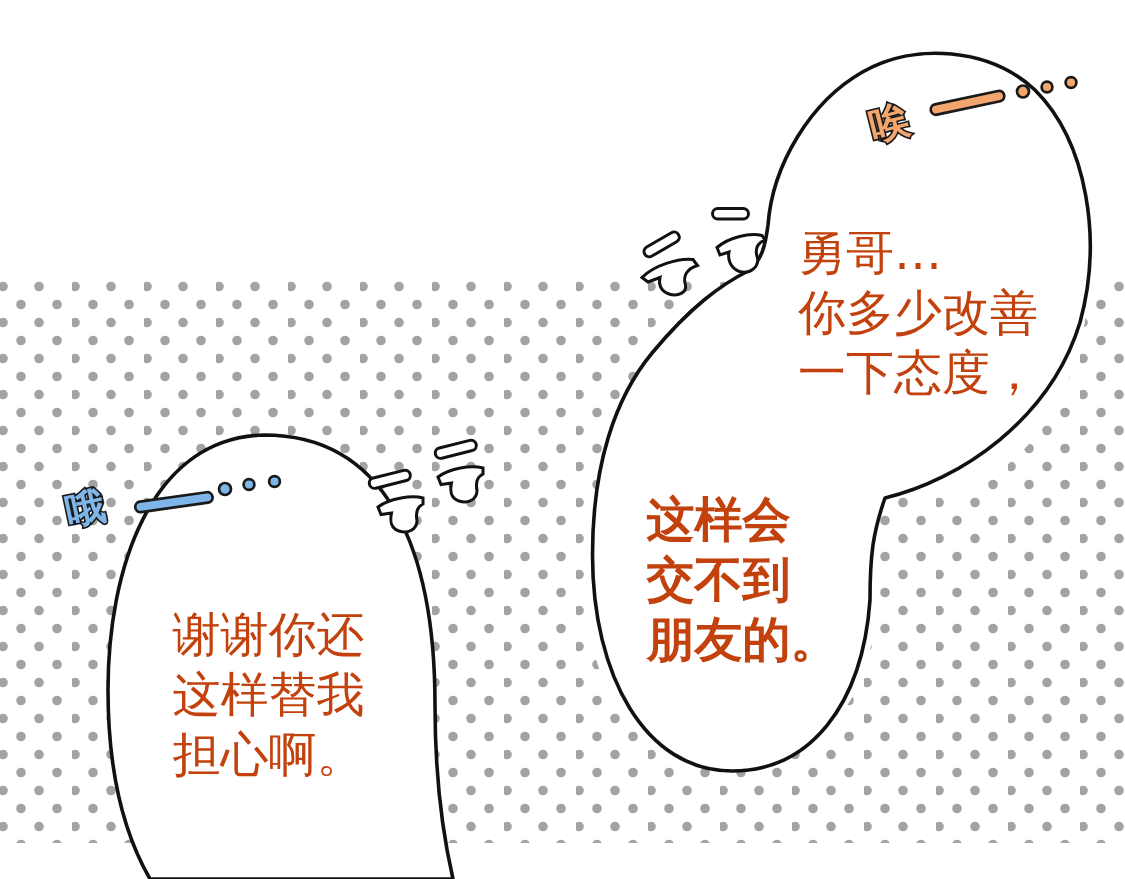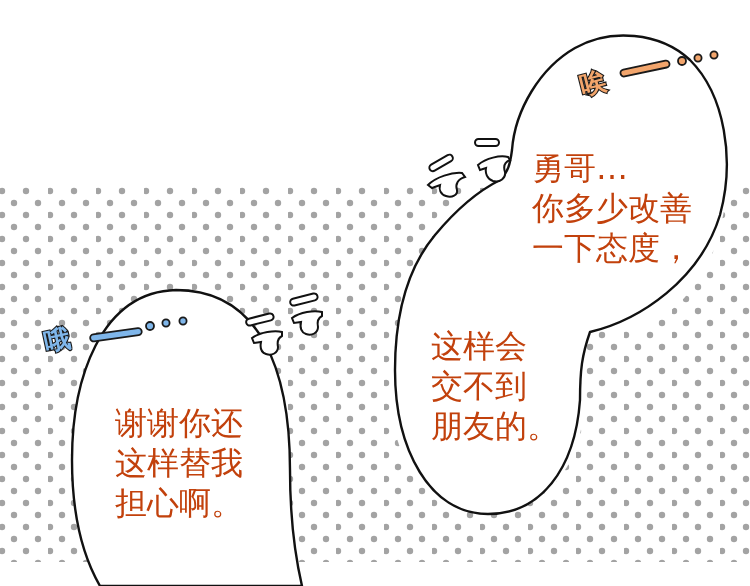--- a/index.html
+++ b/index.html
@@ -8,21 +8,21 @@
   .dialog {
     position: absolute;
     font-family: "DejaVu Sans", "Liberation Sans", sans-serif;
     font-size: 32px;
     line-height: 40px;
     color: #c2410c;
     white-space: pre;
     letter-spacing: 0px;
   }
   #bubble-right-top-text { left: 532px; top: 148px; }
-  #bubble-right-bottom-text { left: 431px; top: 326px; }
+  #bubble-right-bottom-text { left: 431px; top: 326px; font-weight: bold; }
   #bubble-left-text { left: 115px; top: 403px; }
   .sfx {
     position: absolute;
     font-family: "DejaVu Sans", "Liberation Sans", sans-serif;
     font-weight: bold;
     font-size: 26px;
     line-height: 26px;
     -webkit-text-stroke: 2.2px #1a1a1a;
     paint-order: stroke fill;
   }

